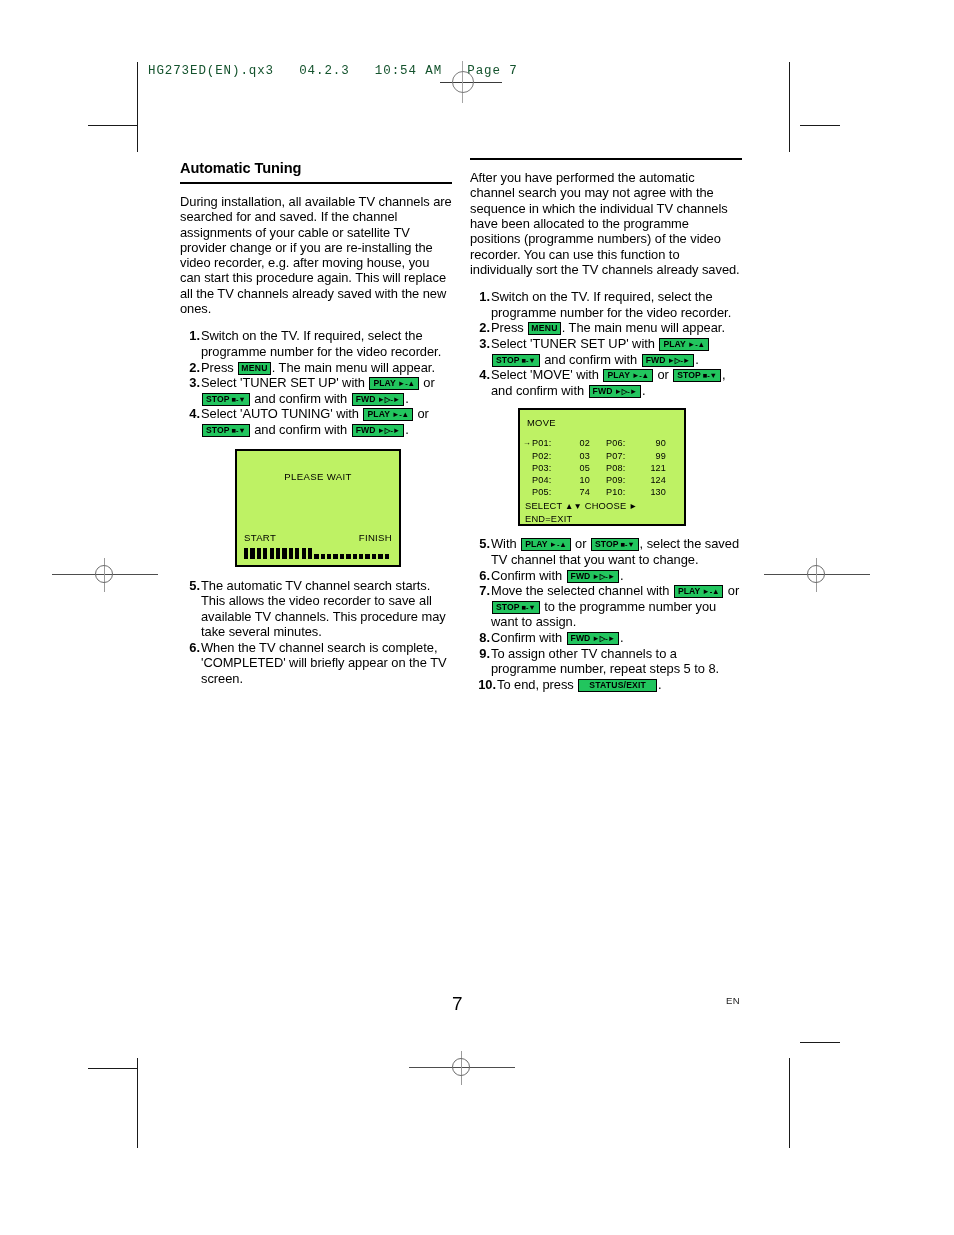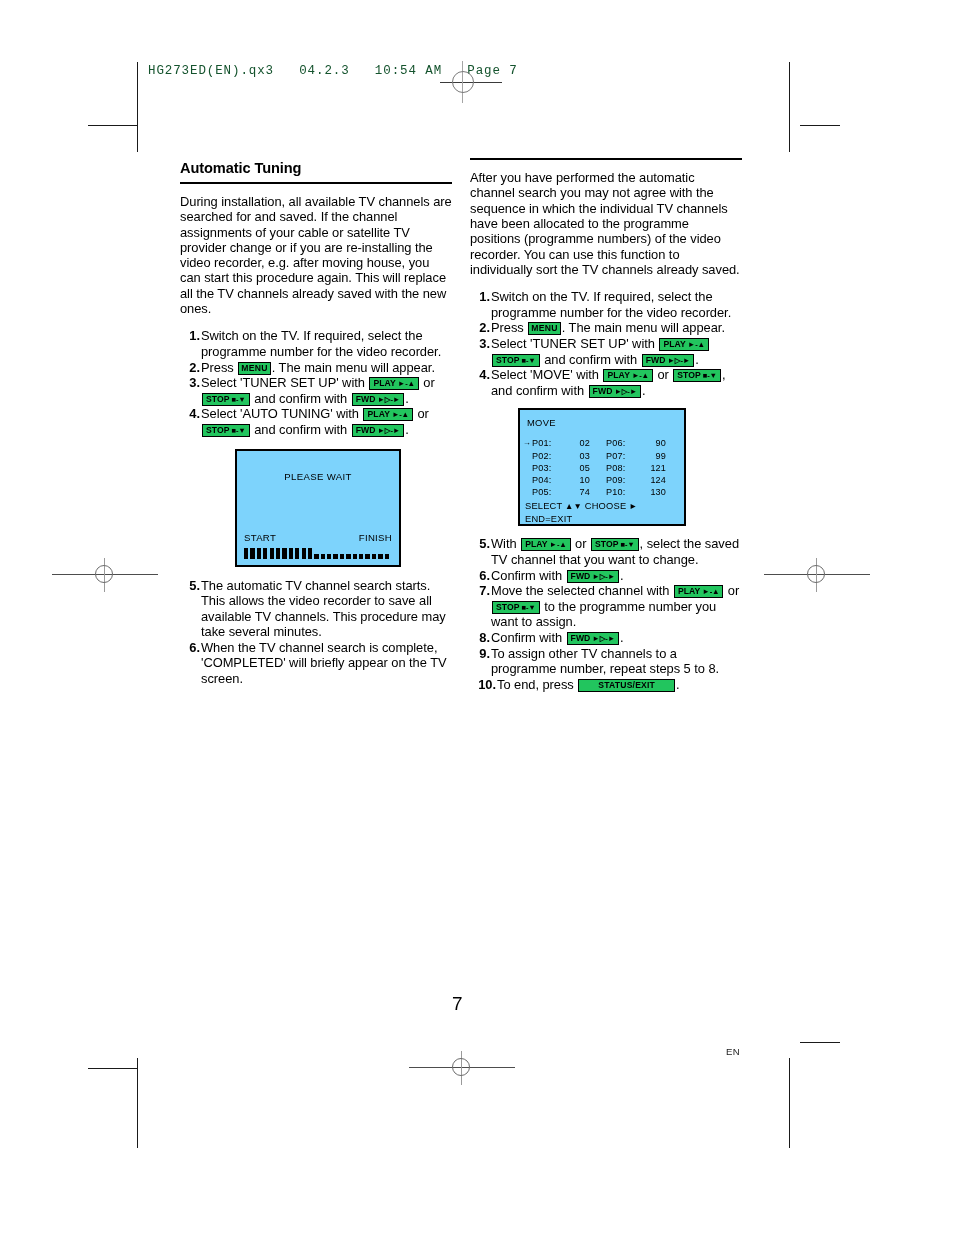--- a/index.html
+++ b/index.html
@@ -136,27 +136,27 @@
     vertical-align: 1px;
     letter-spacing: 0.1px;
     white-space: nowrap;
     margin: 0 1px;
   }
   .key .arrows {
     font-size: 7.6px;
     letter-spacing: -0.2px;
   }
   .key-menu { letter-spacing: 0.3px; padding: 0px 2px; }
-  .key-exit { letter-spacing: 0.2px; padding: 0px 19px; }
+  .key-exit { letter-spacing: 0.2px; padding: 0px 10px; }
 
   
   .tv-box {
     position: relative;
     border: 2.6px solid #000;
-    background: #7dd3fc;
+    background: #bef264;
     box-sizing: border-box;
   }
   .tv-wait {
     width: 166px;
     height: 118px;
     margin: 11px 0 11px 55px;
   }
   .tv-wait .please-wait {
     position: absolute;
     left: 0; right: 0;
@@ -234,21 +234,21 @@
   .page-num {
     position: absolute;
     left: 452px;
     top: 993px;
     font-size: 19px;
     font-weight: normal;
   }
   .lang-mark {
     position: absolute;
     left: 726px;
-    top: 1046px;
+    top: 995px;
     font-size: 9.6px;
     letter-spacing: 0.4px;
     color: #1d1d1d;
   }
 </style>
 </head>
 <body>
 
 <div class="crop-v" style="left:137px; top:62px;  height:90px;"></div>
 <div class="crop-h" style="left:88px;  top:125px; width:50px;"></div>

